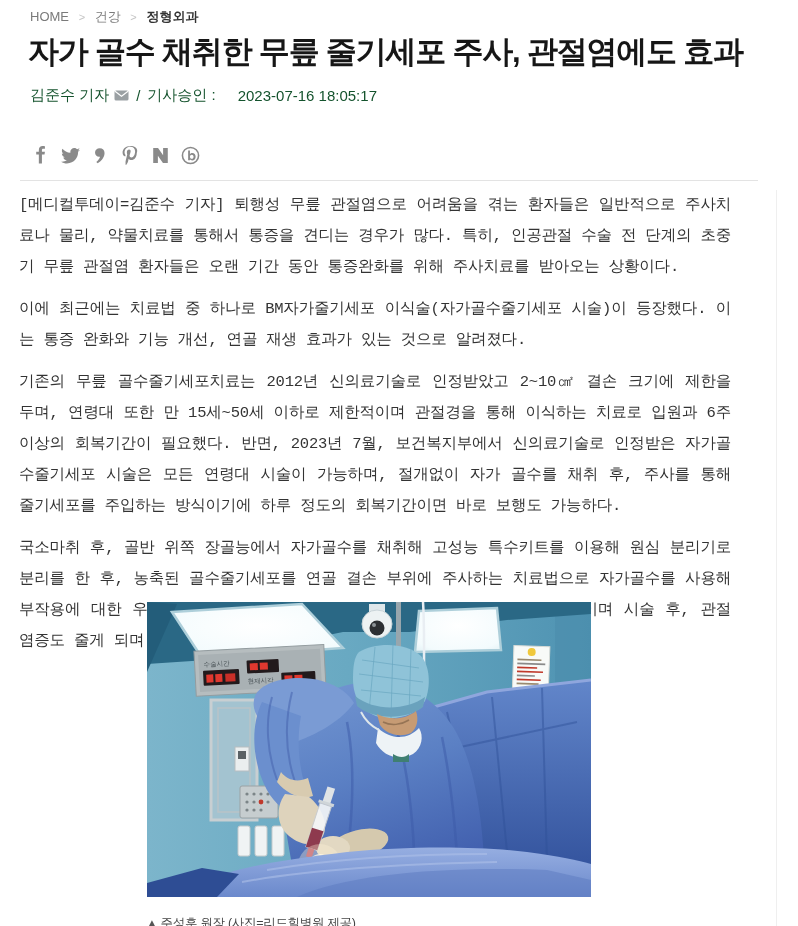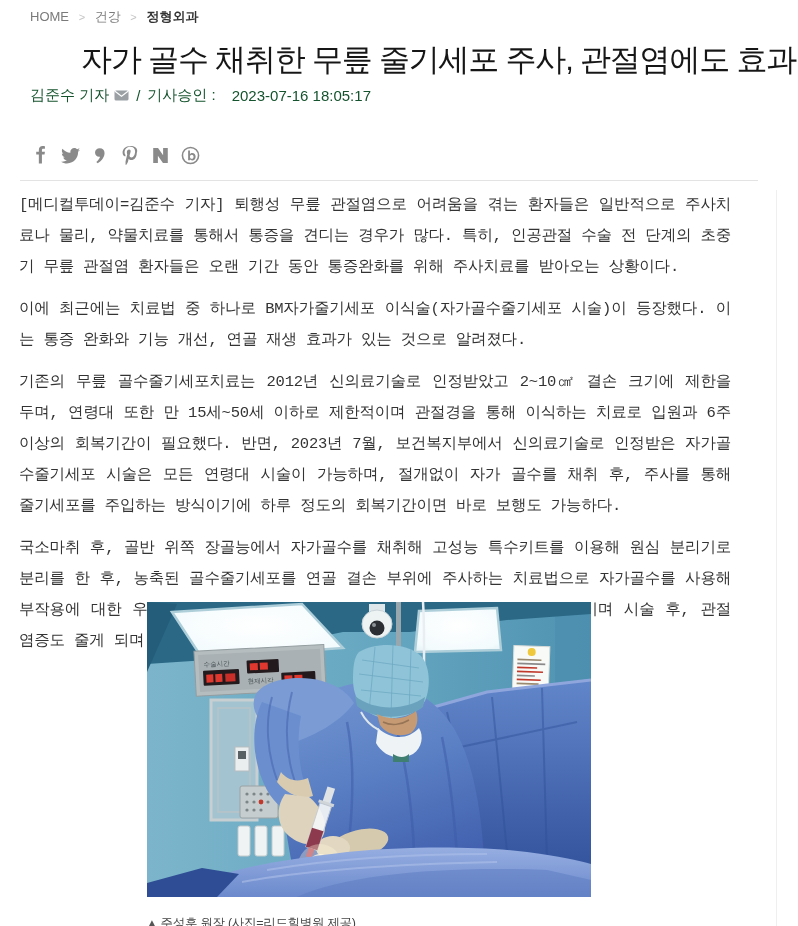--- a/index.html
+++ b/index.html
@@ -6,29 +6,29 @@
   body{width:798px;height:926px;font-family:"Liberation Sans","DejaVu Sans",sans-serif;color:#333;overflow:hidden;}
   .page{position:relative;width:798px;height:786px;background:#fff;}
 
   
   .breadcrumb{position:absolute;top:8px;left:30px;font-size:13px;color:#7a7a7a;letter-spacing:0;}
   .breadcrumb a{color:#7a7a7a;text-decoration:none;cursor:pointer;}
   .breadcrumb a.current{color:#333;font-weight:bold;}
   .breadcrumb .sep{color:#c4c4c4;margin:0 6px;font-size:11px;}
 
   
-  .title{position:absolute;top:33px;left:28px;width:760px;margin:8px;font-size:31px;line-height:1.2;
-         font-weight:normal;color:#161616;letter-spacing:-1.2px;white-space:nowrap;text-align:right;}
+  .title{position:absolute;top:33px;left:28px;width:760px;margin:0;font-size:31px;line-height:1.2;
+         font-weight:bold;color:#161616;letter-spacing:-1.2px;white-space:nowrap;}
 
   
   .byline{position:absolute;top:86px;left:30px;font-size:15px;color:#14532d;display:flex;align-items:center;}
   .byline .author{cursor:pointer;}
   .byline .mail{display:inline-flex;margin:0 7px 0 5px;cursor:pointer;}
   .byline .slash{margin-right:7px;}
-  .byline .lbl{margin-right:16px;text-align:center;}
+  .byline .lbl{margin-right:22px;text-align:center;}
 
   
   .social{position:absolute;top:145px;left:30px;display:flex;align-items:center;gap:9px;}
   .social a{display:inline-flex;width:21px;height:21px;color:#8a8a8a;cursor:pointer;align-items:center;justify-content:center;}
   .social a svg{width:19px;height:19px;fill:currentColor;}
 
   .divider{position:absolute;top:172px;left:20px;width:738px;height:0;border:none;border-top:1px solid #e3e3e3;}
   .rightline{position:absolute;top:190px;left:776px;width:0;height:736px;border-left:1px solid #efefef;}
 
   

